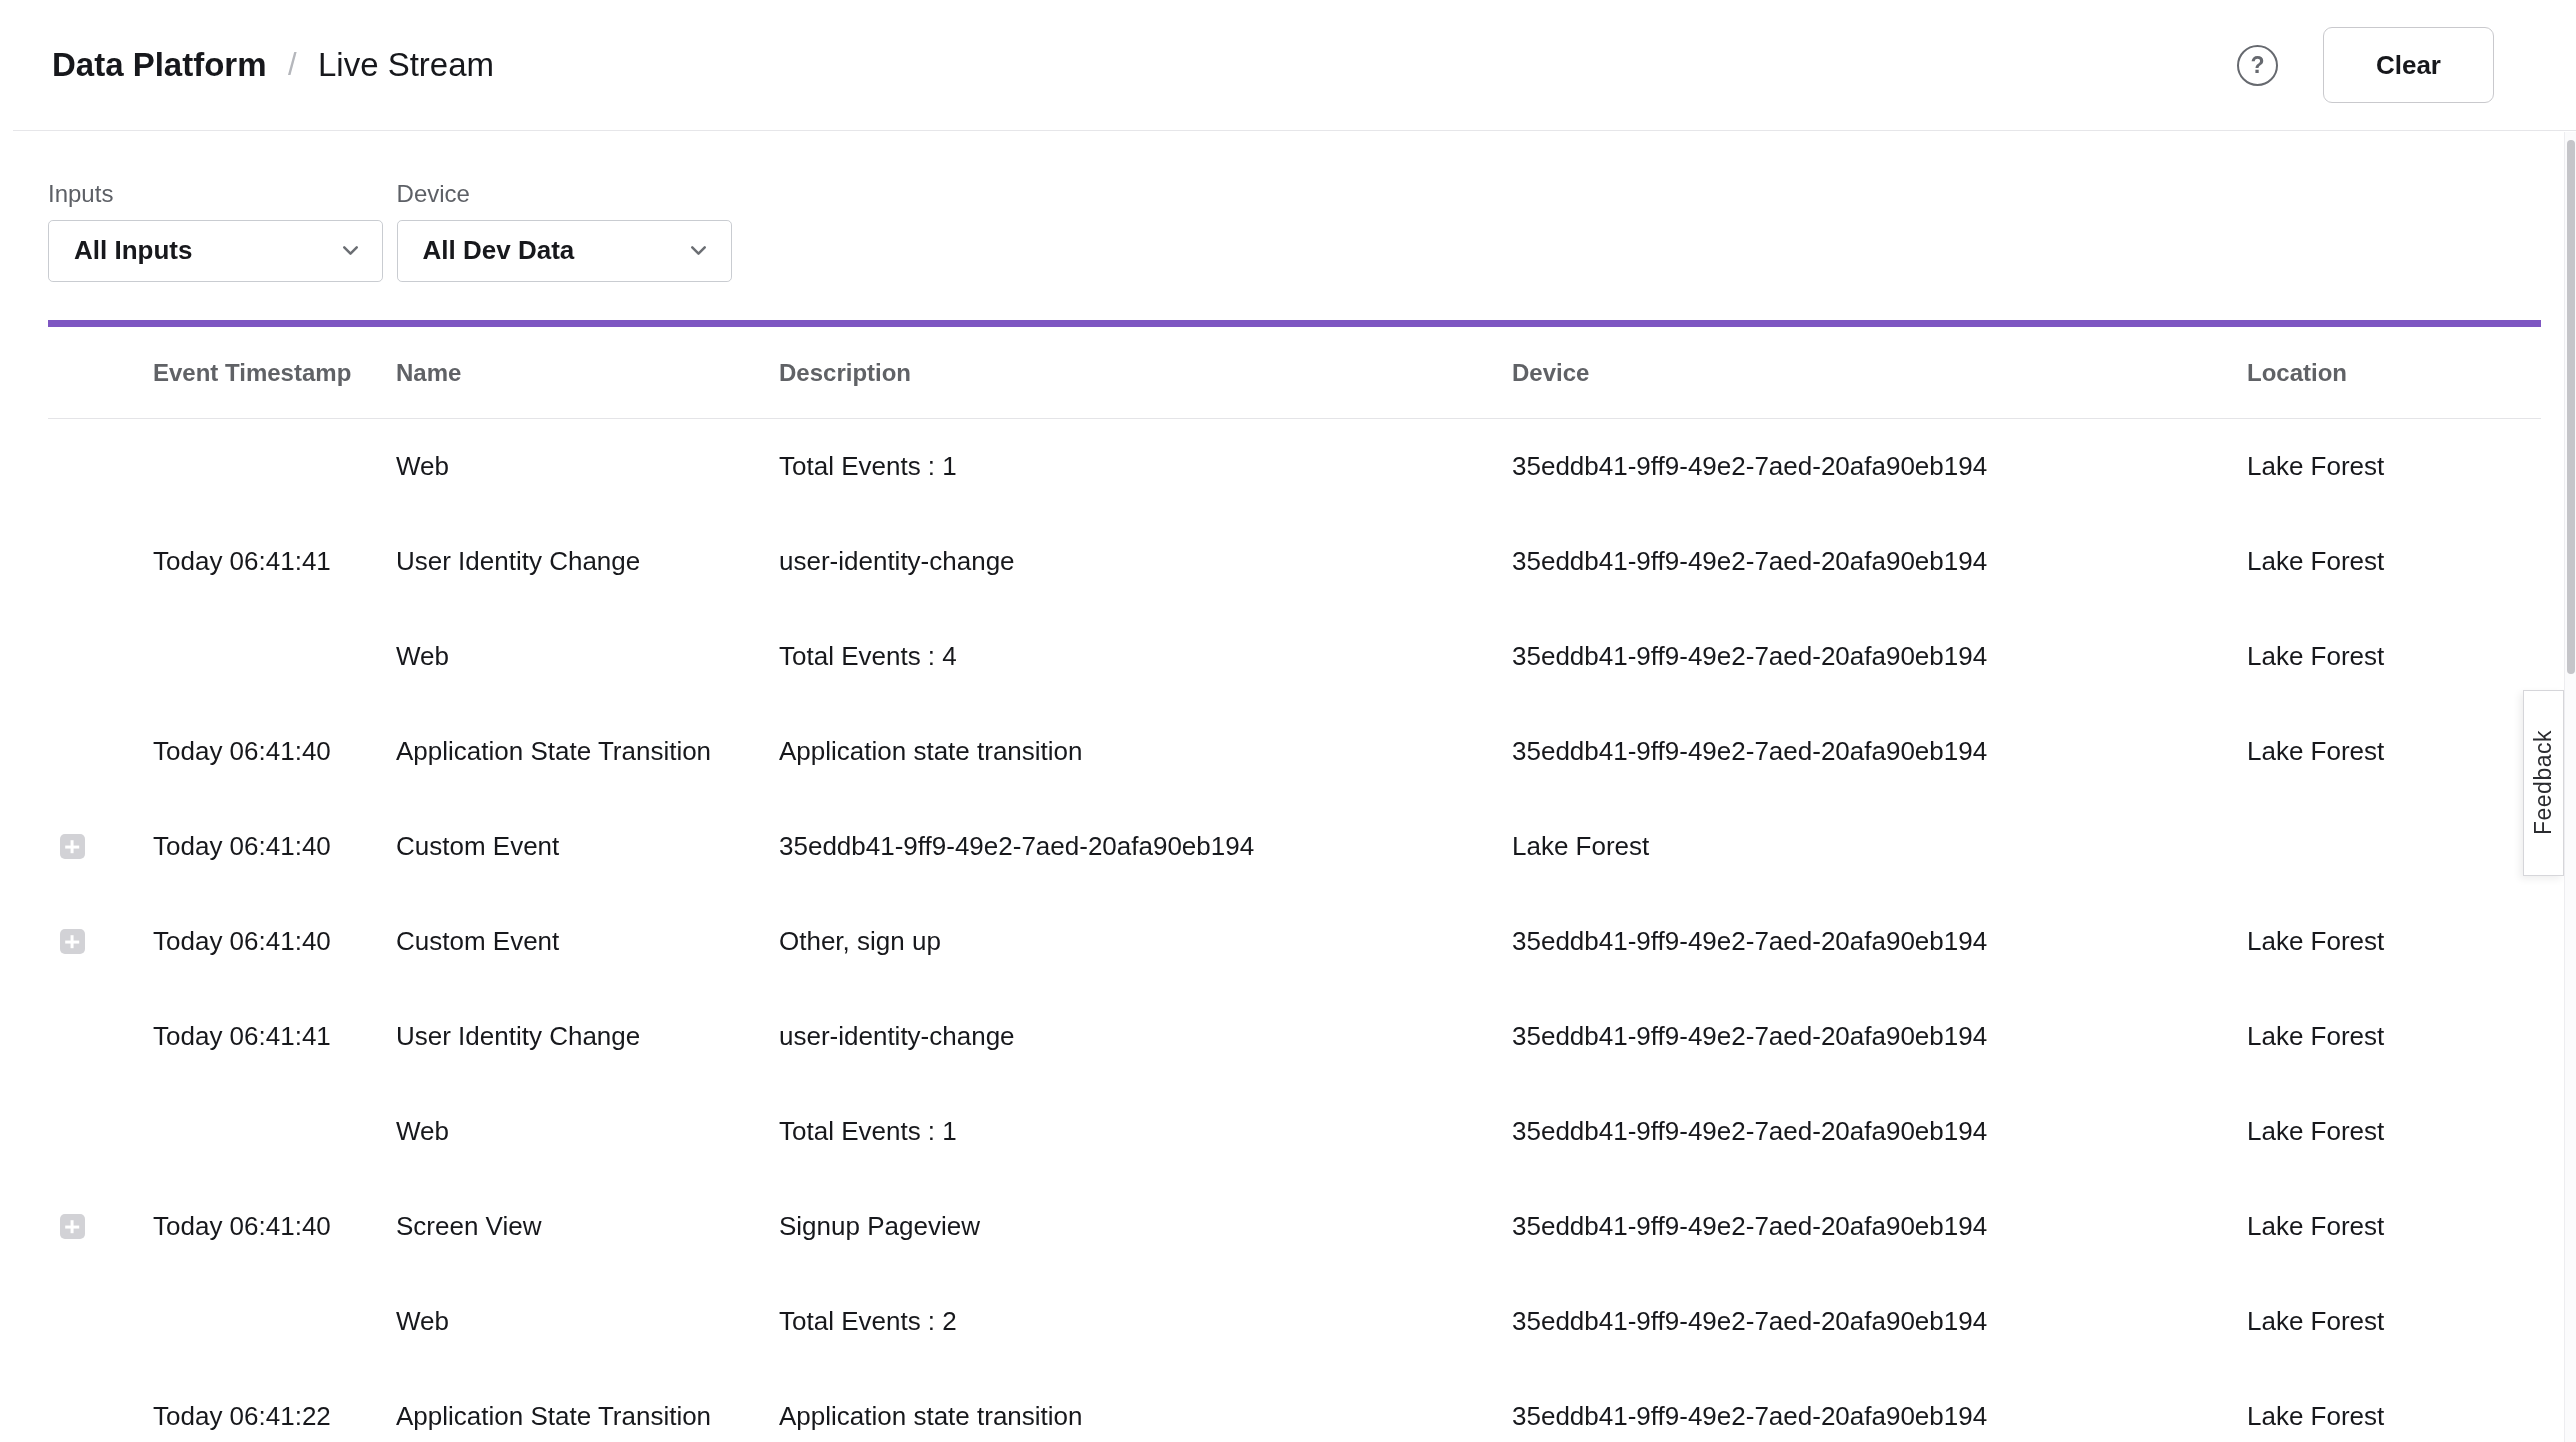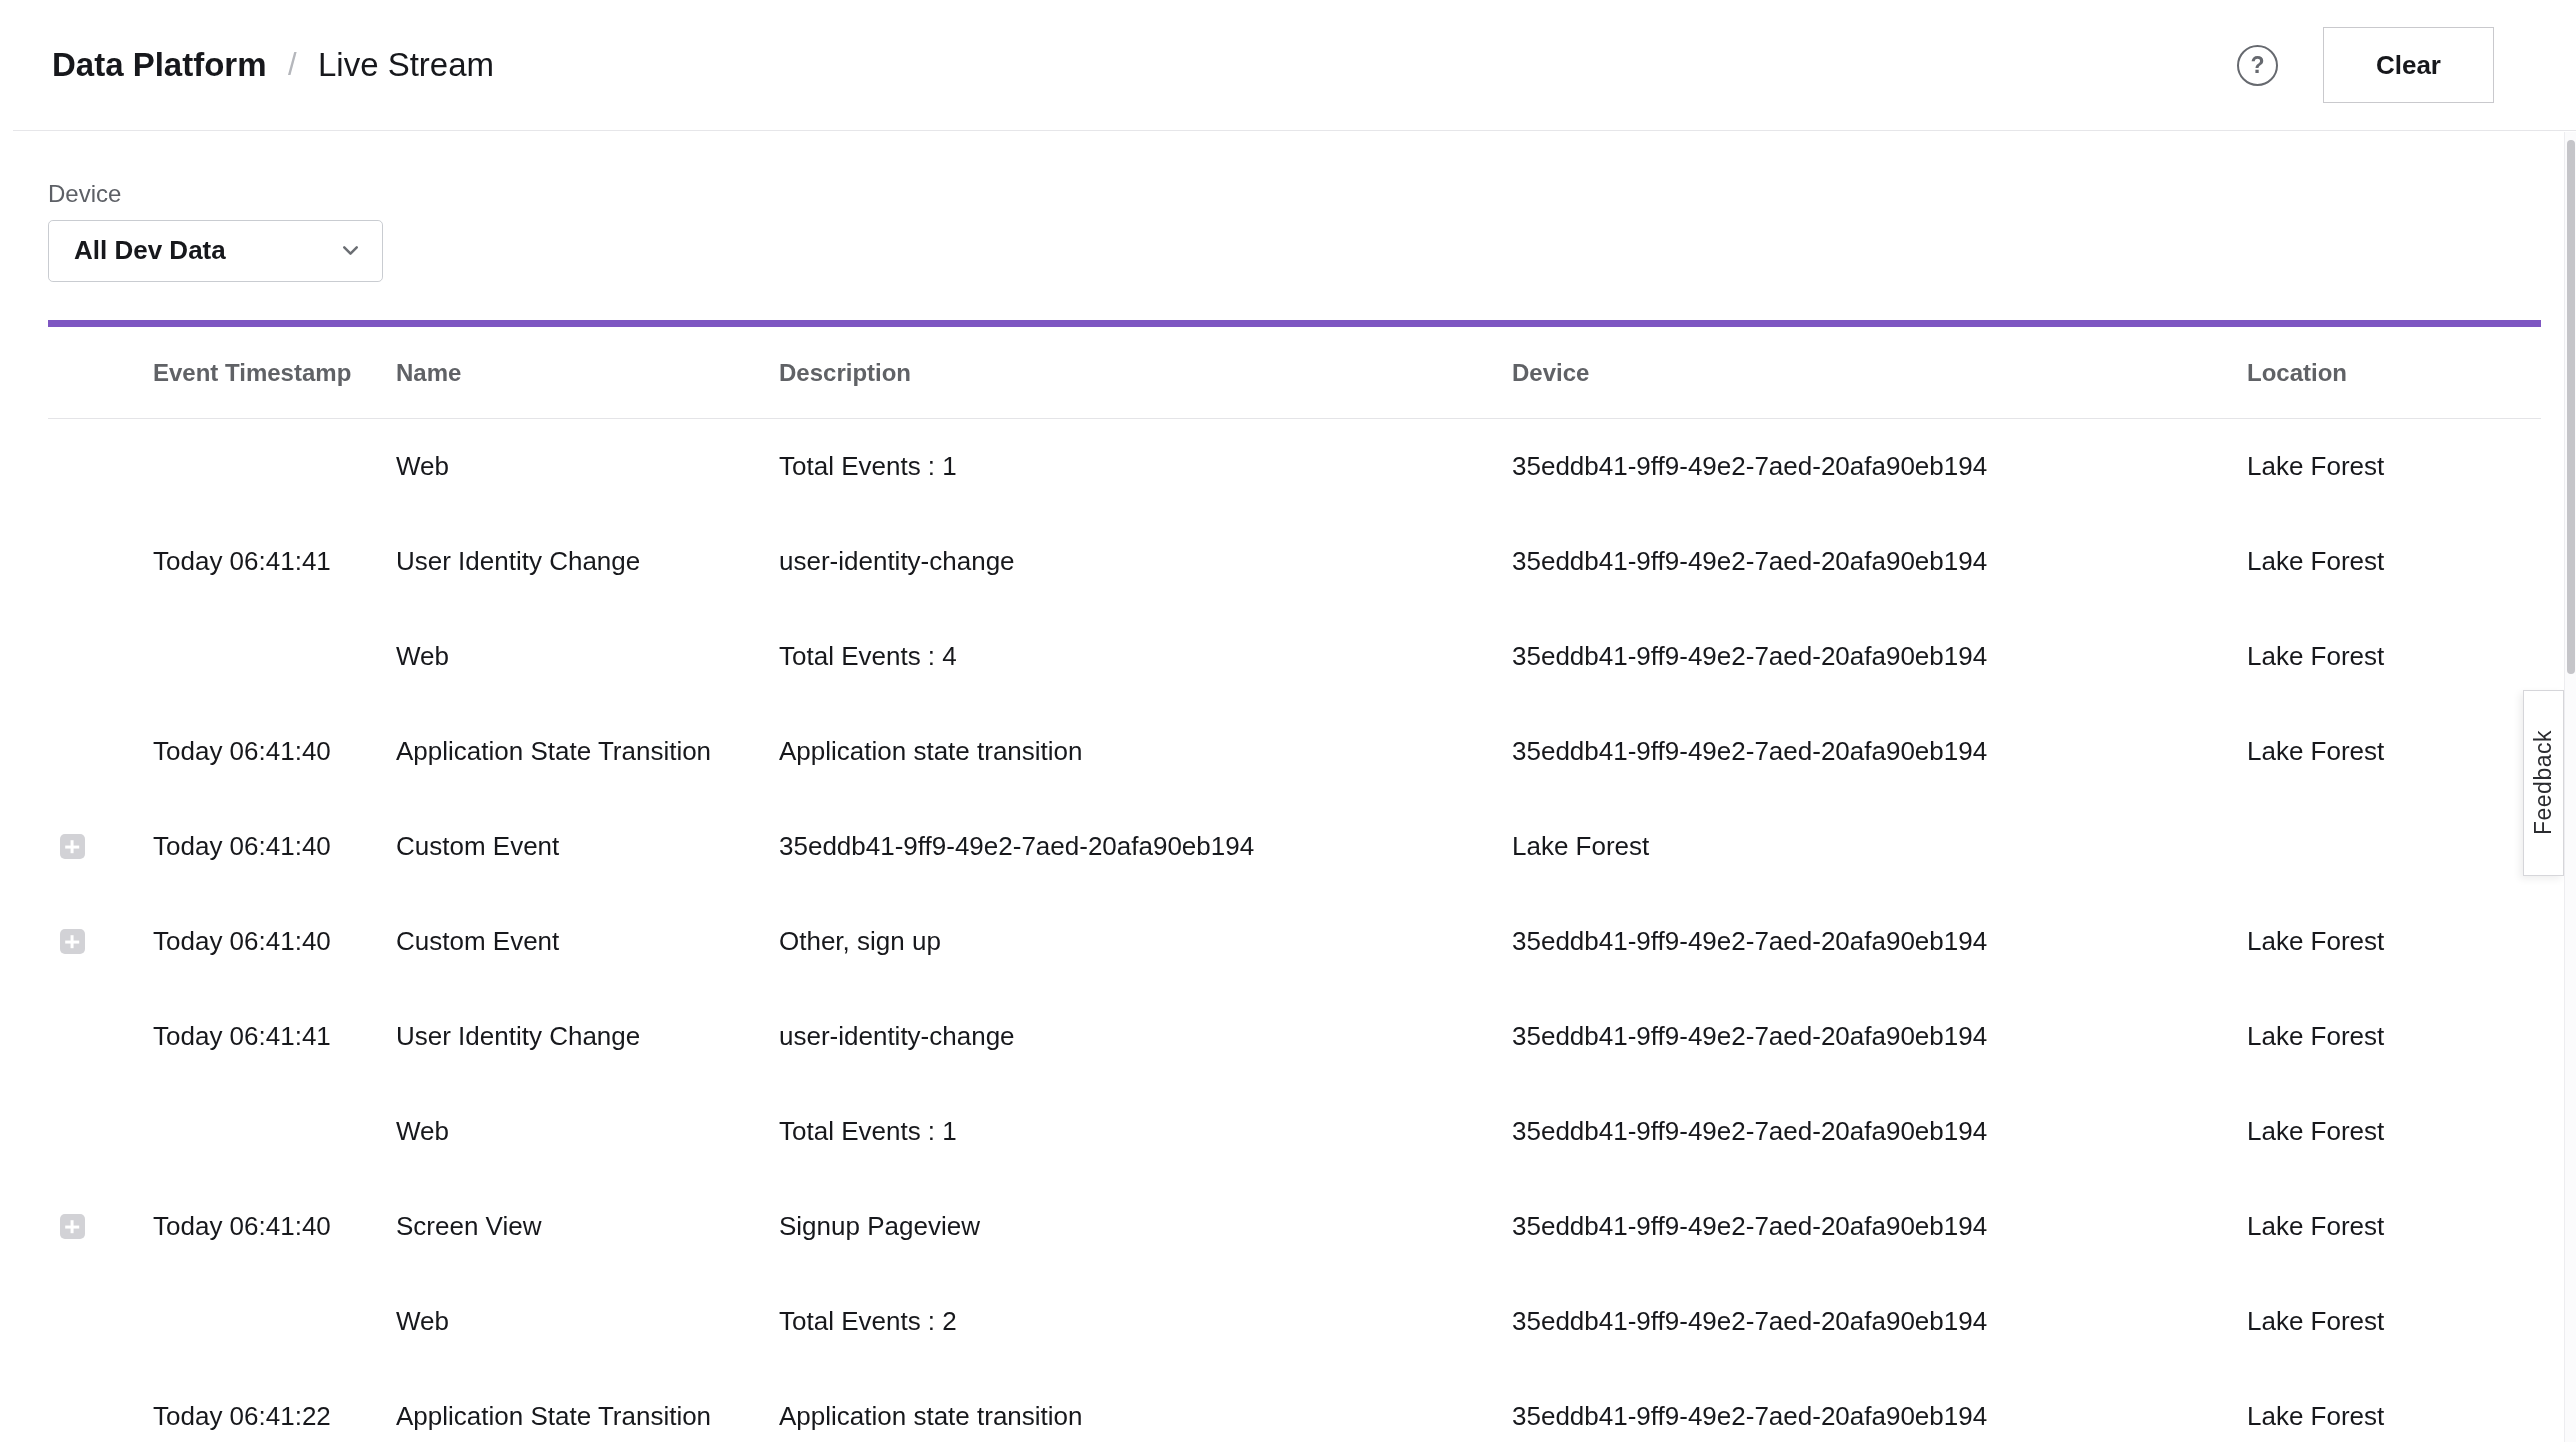--- a/index.html
+++ b/index.html
@@ -22,21 +22,21 @@
   .crumb-sep { font-size:31px; color:#b5b7bc; font-weight:400; }
   .page-title { font-size:33px; font-weight:400; color:#17181c; }
   .topbar-right { margin-left:auto; display:flex; align-items:center; }
   .help-btn {
     width:41px; height:41px; border-radius:50%; border:2.4px solid #66696f;
     background:#fff; color:#66696f; font-size:23px; font-weight:700;
     display:flex; align-items:center; justify-content:center; cursor:pointer;
     margin-right:45px;
   }
   .btn {
-    height:76px; background:#fff; border:1px solid #c9c9cd; border-radius:0;
+    height:76px; background:#fff; border:1px solid #c9c9cd; border-radius:9px;
     font-family:inherit; font-size:26px; font-weight:700; color:#17181c;
     padding:0 52px; cursor:pointer; display:flex; align-items:center; gap:15.5px;
   }
   .btn + .btn { margin-left:19.4px; }
   .pause-icon { display:inline-flex; gap:7.8px; }
   .pause-icon i { display:block; width:6.8px; height:26px; background:#17181c; }
 
   
   .filters { display:flex; gap:13.6px; padding:49px 35px 0; }
   .filter-group { display:flex; flex-direction:column; }
@@ -108,20 +108,29 @@
       <span class="page-title">Live Stream</span>
     </div>
     <div class="topbar-right">
       <button class="help-btn">?</button>
       <button class="btn">Clear</button>
     </div>
   </header>
 
   <section class="filters">
     <div class="filter-group">
+      <span class="filter-label">Inputs</span>
+      <div class="filter-select">
+        <span class="filter-value">All Inputs</span>
+        <svg width="25" height="25" viewBox="0 0 24 24">
+            <path d="M6 9l6 6 6-6" stroke="#6b6e73" stroke-width="2.4" fill="none" stroke-linecap="round" stroke-linejoin="round"></path>
+          </svg>
+      </div>
+    </div>
+    <div class="filter-group">
       <span class="filter-label">Device</span>
       <div class="filter-select">
         <span class="filter-value">All Dev Data</span>
         <svg width="25" height="25" viewBox="0 0 24 24">
             <path d="M6 9l6 6 6-6" stroke="#6b6e73" stroke-width="2.4" fill="none" stroke-linecap="round" stroke-linejoin="round"></path>
           </svg>
       </div>
     </div>
   </section>
 

